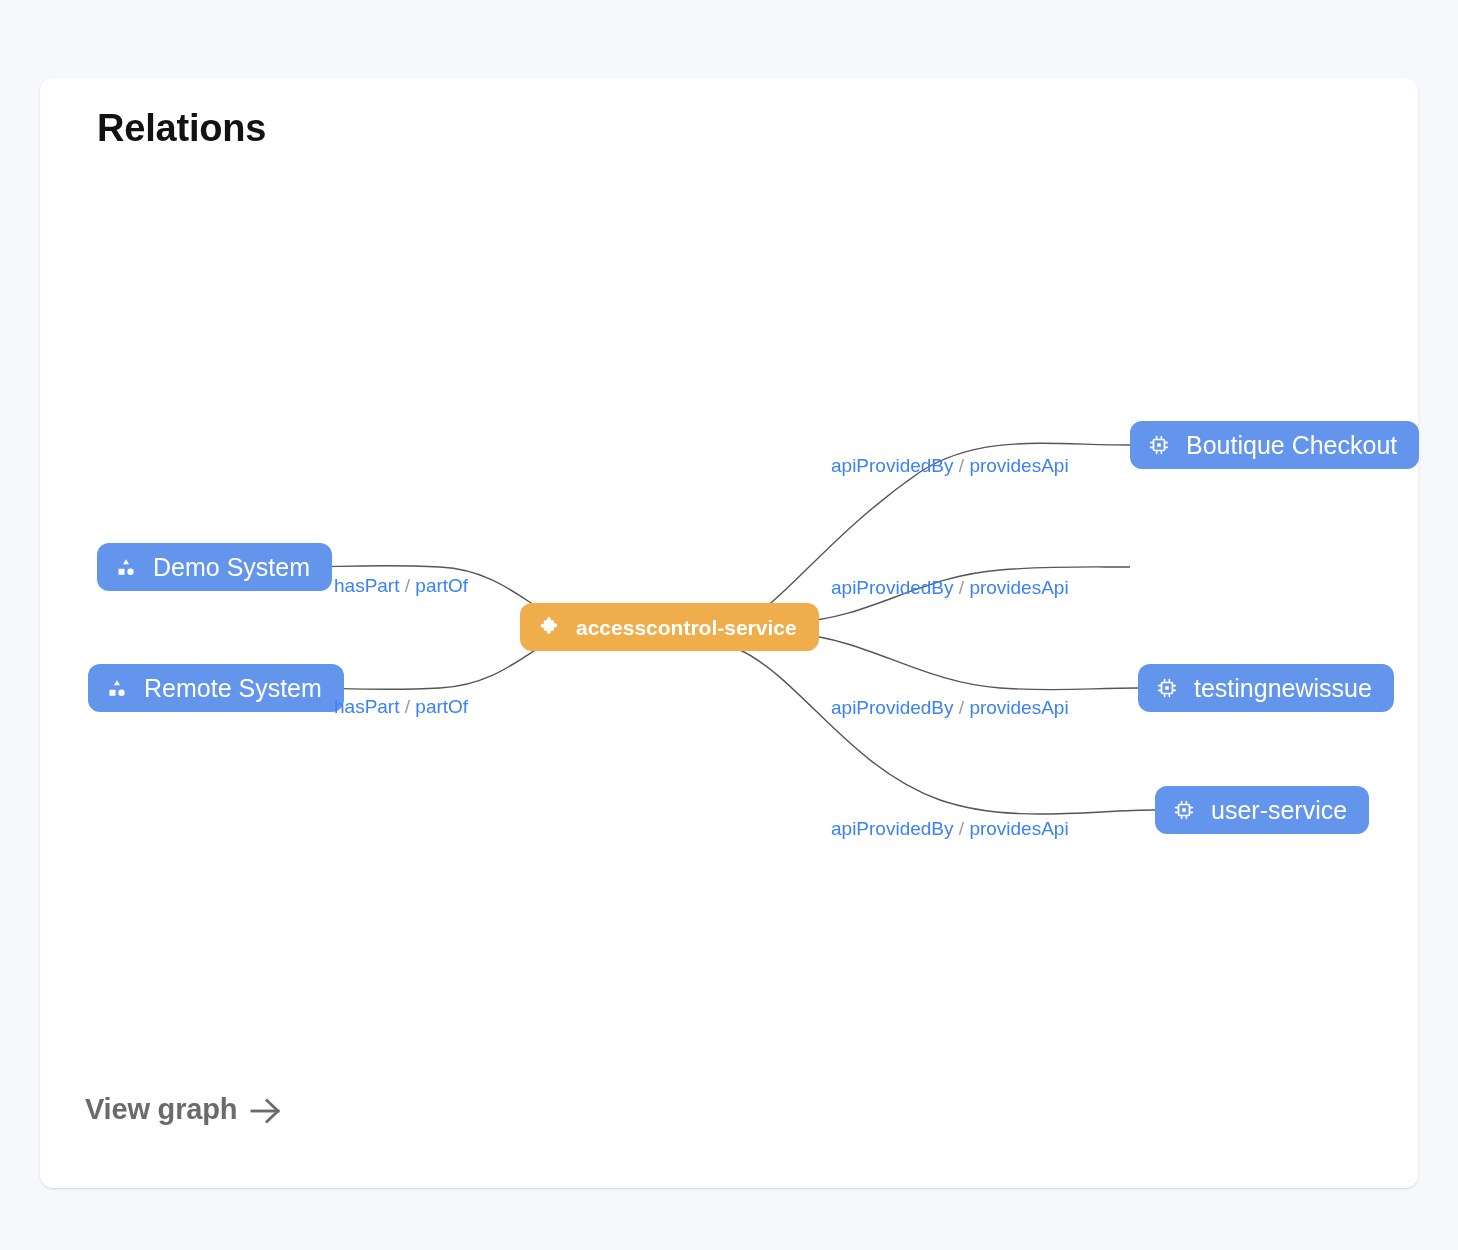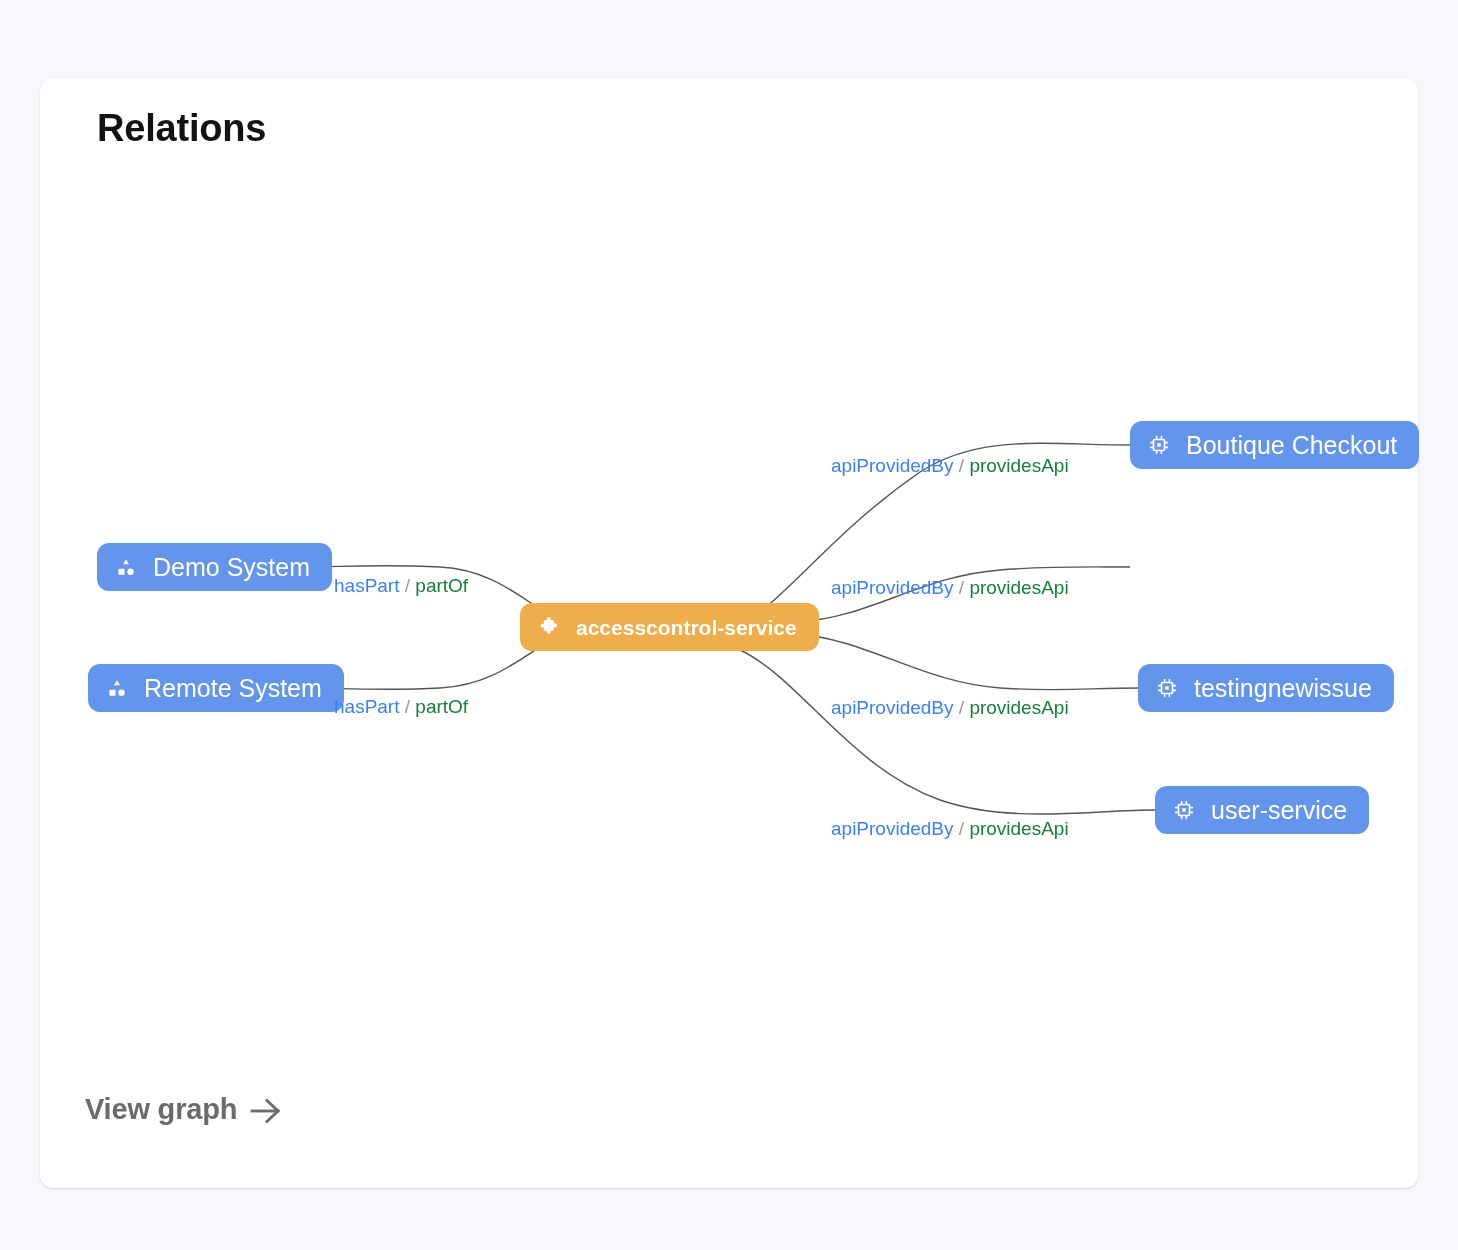--- a/index.html
+++ b/index.html
@@ -98,21 +98,21 @@
   
   .edge-label {
     position: absolute;
     font-size: 19px;
     line-height: 1;
     white-space: nowrap;
     color: #111111;
   }
   .edge-label .fwd { color: #3b82f6; }
   .edge-label .sep { color: #9b9b9b; }
-  .edge-label .rev { color: #15803d; }
+  .edge-label .rev { color: #3b82f6; }
 
   
   .view-graph {
     position: absolute;
     left: 45px;
     top: 1015px;
     display: flex;
     align-items: center;
     gap: 12px;
     font-size: 29px;

